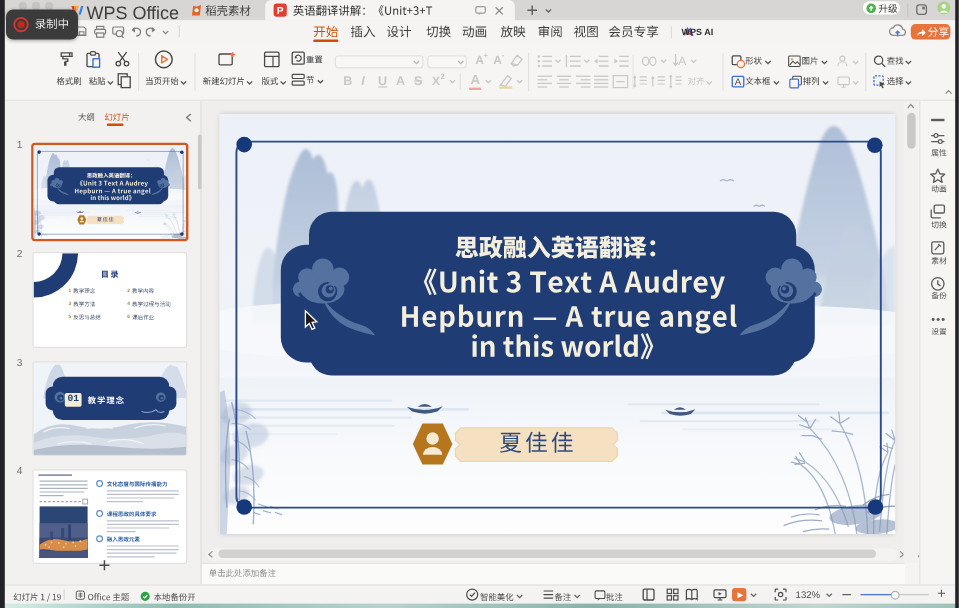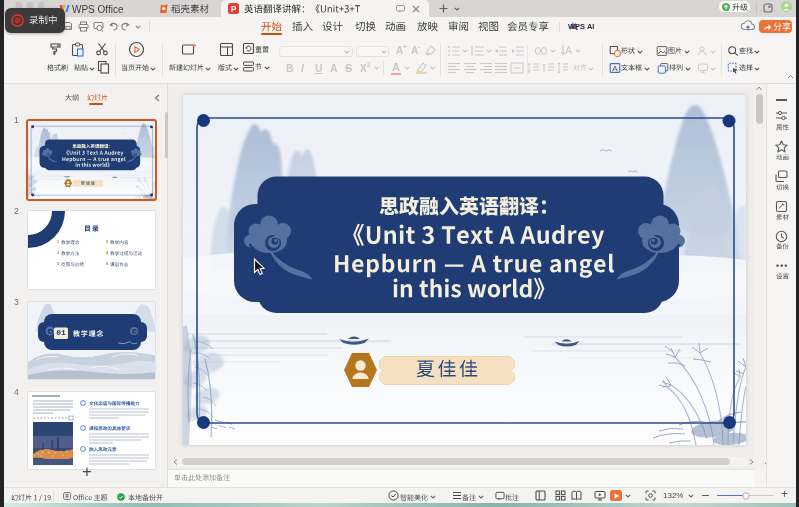--- a/index.html
+++ b/index.html
@@ -19,21 +19,21 @@
     <svg class="ic" style="left:37px;top:1px" width="8" height="8">
       <circle cx="4" cy="4" r="3.6" fill="#c6c4c3"></circle>
     </svg>
     <svg class="ic" style="left:59px;top:3px" width="11" height="11" viewBox="0 0 11 11">
       <path d="M0.5 2 L2.5 9 L4.2 9 L5.5 4.5 L6.8 9 L8.5 9 L10.5 2 Z" fill="none"></path>
       <path d="M0.5 2 L2.7 9 L4.3 9 L2.6 2 Z" fill="#e03c31"></path>
       <path d="M4.3 2 L5.5 6 L6.7 2 Z" fill="#f5a623"></path>
       <path d="M6.5 9 L8.3 9 L10.5 2 L8.6 2 Z" fill="#2d7ff9"></path>
       <path d="M2.6 2 L4.2 8.2 L5.0 5.2 L4.1 2 Z" fill="#f08c1e"></path>
     </svg>
-    <div class="ab" style="left:72px;top:4px;font-size:10px;color:#3e3e3e;font-weight:400;white-space:nowrap;line-height:1.1;">WPS Office</div>
+    <div class="ab" style="left:72px;top:4px;font-size:15px;color:#3e3e3e;font-weight:400;white-space:nowrap;line-height:1.1;">WPS Office</div>
     <svg class="ic" style="left:159px;top:3px" width="10" height="11" viewBox="0 0 10 11">
       <path d="M2 1.5 Q5 3.5 8.5 1 L7.5 10 L1 10 Z" fill="#e8641e"></path>
       <circle cx="4.8" cy="5.6" r="1.7" fill="#fff"></circle>
     </svg>
     <svg class="ct " style="left:171px;top:4px" width="40" height="15" viewBox="0 -8.36 40 15">
       <path d="M8.4 -7.8C7.3 -7.5 5.3 -7.3 3.7 -7.1C3.7 -7.0 3.8 -6.7 3.8 -6.6C5.5 -6.7 7.5 -6.9 8.8 -7.3ZM5.7 -6.3C5.9 -5.8 6.1 -5.2 6.2 -4.8L6.8 -5.0C6.7 -5.4 6.5 -6.0 6.2 -6.5ZM3.8 -6.0C4.1 -5.5 4.4 -4.9 4.5 -4.5L5.1 -4.8C4.9 -5.1 4.6 -5.7 4.4 -6.2ZM8.2 -6.7C8.0 -6.1 7.7 -5.2 7.4 -4.7L8.0 -4.5C8.3 -5.0 8.6 -5.7 8.9 -6.4ZM3.2 -7.9C2.6 -7.6 1.5 -7.3 0.6 -7.2C0.6 -7.0 0.7 -6.7 0.8 -6.6C1.1 -6.6 1.5 -6.7 1.9 -6.8V-5.3H0.5V-4.6H1.8C1.4 -3.5 0.9 -2.3 0.3 -1.6C0.4 -1.4 0.6 -1.1 0.7 -0.9C1.1 -1.5 1.5 -2.3 1.9 -3.2V0.8H2.5V-3.6C2.8 -3.2 3.0 -2.7 3.1 -2.5L3.5 -3.1C3.4 -3.3 2.8 -4.1 2.5 -4.4V-4.6H3.8V-5.3H2.5V-7.0C2.9 -7.1 3.3 -7.2 3.7 -7.3ZM6.5 -4.1V-3.5H8.1V-2.3H6.5V-1.6H8.1V-0.3H4.6V-1.6H6.1V-2.3H4.6V-3.4C5.1 -3.6 5.7 -3.9 6.1 -4.1L5.5 -4.6C5.2 -4.3 4.5 -4.0 3.9 -3.8V0.8H4.6V0.4H8.1V0.7H8.7V-4.1Z M10.3 -4.3V-2.4H10.9V-3.7H17.5V-2.4H18.2V-4.3ZM13.9 -8.0V-7.2H10.1V-6.5H13.9V-5.6H10.8V-5.0H17.7V-5.6H14.6V-6.5H18.4V-7.2H14.6V-8.0ZM12.3 -3.0V-1.8C12.3 -1.0 12.0 -0.3 9.8 0.2C9.9 0.3 10.1 0.6 10.2 0.8C12.5 0.3 13.0 -0.7 13.0 -1.8V-2.3H15.5V-0.3C15.5 0.5 15.7 0.7 16.5 0.7C16.6 0.7 17.5 0.7 17.7 0.7C18.4 0.7 18.6 0.4 18.6 -0.7C18.4 -0.8 18.2 -0.9 18.0 -1.0C18.0 -0.1 17.9 0.0 17.6 0.0C17.5 0.0 16.7 0.0 16.6 0.0C16.2 0.0 16.2 -0.0 16.2 -0.3V-3.0Z M25.0 -0.8C25.8 -0.4 26.9 0.2 27.4 0.6L27.9 0.2C27.4 -0.2 26.4 -0.8 25.6 -1.2ZM21.8 -1.2C21.2 -0.7 20.3 -0.2 19.4 0.1C19.6 0.3 19.9 0.5 20.0 0.6C20.8 0.3 21.8 -0.3 22.4 -1.0ZM20.8 -2.8C21.0 -2.9 21.3 -2.9 23.2 -3.0C22.3 -2.6 21.6 -2.4 21.2 -2.3C20.7 -2.1 20.2 -1.9 19.9 -1.9C20.0 -1.7 20.1 -1.4 20.1 -1.3C20.4 -1.4 20.7 -1.4 23.6 -1.6V-0.1C23.6 0.0 23.5 0.1 23.4 0.1C23.2 0.1 22.7 0.1 22.1 0.1C22.2 0.3 22.3 0.5 22.4 0.7C23.1 0.7 23.6 0.7 23.8 0.6C24.2 0.5 24.2 0.3 24.2 -0.1V-1.6L26.6 -1.7C26.9 -1.5 27.1 -1.3 27.2 -1.1L27.8 -1.5C27.4 -2.0 26.6 -2.6 25.9 -3.0L25.4 -2.7C25.6 -2.5 25.8 -2.4 26.0 -2.2L22.1 -2.0C23.4 -2.5 24.8 -3.0 26.0 -3.7L25.5 -4.1C25.2 -3.9 24.8 -3.7 24.4 -3.6L22.2 -3.4C22.7 -3.7 23.2 -3.9 23.7 -4.2L23.5 -4.4H28.0V-5.0H24.1V-5.6H27.0V-6.1H24.1V-6.7H27.6V-7.3H24.1V-8.0H23.4V-7.3H20.0V-6.7H23.4V-6.1H20.5V-5.6H23.4V-5.0H19.5V-4.4H22.9C22.2 -4.0 21.5 -3.7 21.3 -3.6C21.0 -3.5 20.8 -3.4 20.6 -3.4C20.7 -3.2 20.8 -2.9 20.8 -2.8Z M35.9 -8.0V-5.9H33.0V-5.3H35.6C34.9 -3.8 33.7 -2.2 32.5 -1.3C32.7 -1.2 32.9 -0.9 33.0 -0.8C34.0 -1.6 35.1 -2.9 35.9 -4.3V-0.2C35.9 -0.0 35.8 0.0 35.6 0.0C35.5 0.0 34.8 0.0 34.2 0.0C34.3 0.2 34.4 0.6 34.5 0.8C35.3 0.8 35.9 0.7 36.2 0.6C36.5 0.5 36.6 0.3 36.6 -0.2V-5.3H37.6V-5.9H36.6V-8.0ZM30.7 -8.0V-5.9H29.1V-5.3H30.6C30.2 -3.9 29.5 -2.5 28.7 -1.7C28.9 -1.5 29.1 -1.2 29.1 -1.0C29.7 -1.6 30.2 -2.7 30.7 -3.8V0.8H31.4V-4.2C31.8 -3.6 32.3 -3.0 32.5 -2.6L32.9 -3.2C32.7 -3.5 31.7 -4.7 31.4 -5.0V-5.3H32.7V-5.9H31.4V-8.0Z" fill="#3e3e3e"></path>
     </svg>
     <div class="ab" style="left:221px;top:0px;width:208px;height:17px;background:#f5f4f3;border-radius:5px 5px 0 0"></div>
     <svg class="ic" style="left:228px;top:3px" width="11" height="11">
       <rect width="11" height="11" rx="2.5" fill="#e23e32"></rect>

